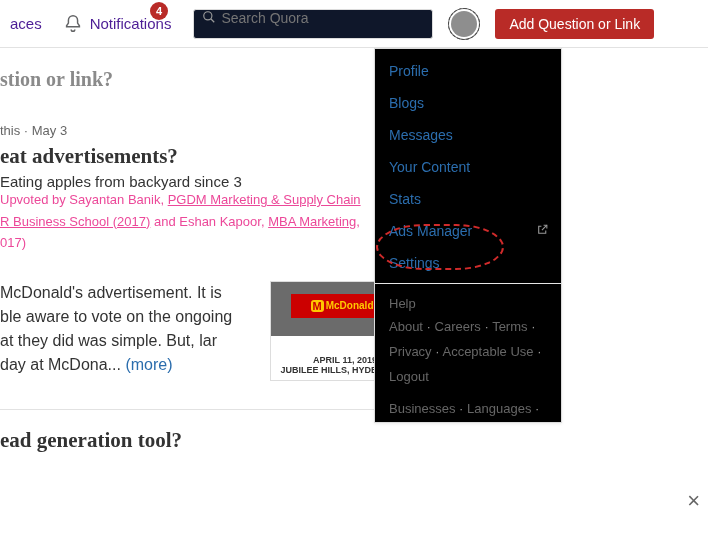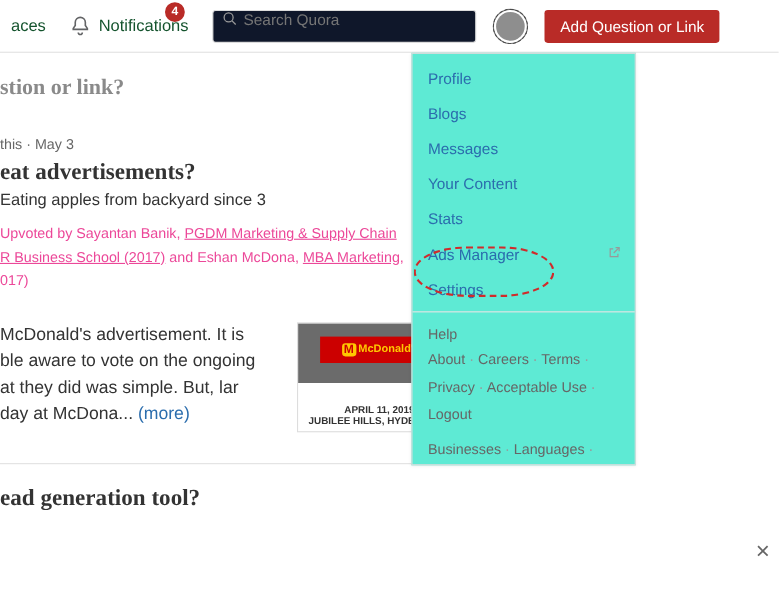--- a/index.html
+++ b/index.html
@@ -1,45 +1,45 @@
 <!DOCTYPE html>
 <html><head>
 <meta charset="utf-8">
 <style>
   * { box-sizing: border-box; margin: 0; padding: 0; }
   body { font-family: -apple-system, BlinkMacSystemFont, "Segoe UI", Helvetica, Arial, sans-serif; background: #fff; color: #333; overflow: hidden; width: 708px; height: 547px; position: relative; }
   .header { height: 48px; border-bottom: 1px solid #e2e2e2; display: flex; align-items: center; padding: 0 0 0 0; position: relative; z-index: 5; background: #fff; }
-  .nav-item { display: flex; align-items: center; height: 36px; padding: 0 10px; font-size: 15px; color: #14532d; position: relative; }
+  .nav-item { display: flex; align-items: center; height: 36px; padding: 0 10px; font-size: 15px; color: #4c1d95; position: relative; }
   .notif { display: flex; align-items: center; }
   .bell-icon { width: 22px; height: 22px; margin-right: 6px; position: relative; }
   .badge { position: absolute; top: 2px; left: 150px; background: #b92b27; color: #fff; border-radius: 50%; width: 18px; height: 18px; font-size: 11px; display: flex; align-items: center; justify-content: center; font-weight: bold; }
   .search-box { display: flex; align-items: flex-start; height: 30px; border: 1px solid #dcdcdc; border-radius: 3px; padding: 0 8px; margin-left: 12px; min-width: 240px; background: #0f172a; }
   .search-box input { border: none; outline: none; font-size: 14px; color: #999; width: 100%; background: transparent; }
   .search-icon-svg { margin-right: 5px; }
   .avatar { width: 26px; height: 26px; border-radius: 50%; background: #8e8e8e; margin-left: 18px; box-shadow: 0 0 0 2px #fff, 0 0 0 3px #6f6f6f; position: relative; }
   .avatar::after { content:""; position:absolute; inset:-3px; border:1px dashed #4a4a4a; border-radius:50%; }
   .add-btn { margin-left: 18px; background: #b92b27; color: #fff; border: none; border-radius: 3px; padding: 7px 14px; font-size: 14px; font-weight: 500; cursor: pointer; }
   
-  .dropdown { position: absolute; top: 48px; left: 374px; width: 204px; background: #5eead4; border: 1px solid #dcdcdc; box-shadow: 0 1px 3px rgba(0,0,0,0.08); z-index: 20; padding-top: 6px; }
+  .dropdown { position: absolute; top: 48px; left: 374px; width: 188px; background: #000000; border: 1px solid #dcdcdc; box-shadow: 0 1px 3px rgba(0,0,0,0.08); z-index: 20; padding-top: 6px; }
   .drop-item { display: block; padding: 8px 14px; font-size: 14px; color: #2b6dad; cursor: pointer; position: relative; }
   .drop-ext { position: absolute; right: 12px; top: 8px; color: #999; }
   .drop-sep { border-top: 1px solid #e6e6e6; margin: 4px 0 0 0; padding-top: 6px; }
   .drop-help { padding: 6px 14px 4px; font-size: 13px; color: #666; }
   .drop-small { padding: 2px 14px; font-size: 13px; color: #666; line-height: 1.6; }
   .drop-small a { color: #666; }
   .dot::after { content: " · "; color: #999; }
   
   .highlight { position:absolute; left:376px; top:224px; width:128px; height:46px; border:2px dashed #d02b2b; border-radius:60%/80%; z-index:30; pointer-events:none; }
   
   .feed { position: absolute; top: 48px; left: -200px; width: 620px; padding: 20px 0 0 200px; z-index: 1; }
   .prompt { font-family: Georgia, "Times New Roman", serif; font-size: 20px; font-weight: bold; color: #8a8a8a; margin-bottom: 32px; }
   .meta-line { font-size: 13px; color: #666; margin-bottom: 6px; }
   .q-title { font-family: Georgia, "Times New Roman", serif; font-size: 21px; font-weight: bold; color: #333; margin-bottom: 4px; }
   .q-url { font-size: 14px; color: #999; margin-bottom: 10px; }
-  .bio { font-size: 15px; color: #333; margin-bottom: 12px; }
+  .bio { font-size: 15px; color: #333; margin-bottom: 0; }
   .upvoted { font-size: 13px; color: #ec4899; margin-bottom: 2px; line-height:1.5; }
   .upvoted .u { text-decoration: underline; }
   .answer { display:flex; gap: 24px; margin-top: 28px; }
   .answer-text { font-size: 16px; color: #333; line-height: 1.5; }
   .more { color: #2b6dad; cursor:pointer; }
   .thumb { width: 150px; height: 100px; background: linear-gradient(#6b6b6b 0 55%, #fff 55% 100%); border:1px solid #ddd; position:relative; flex-shrink:0; }
   .thumb .m-banner{position:absolute;top:12px;left:20px;width:110px;height:24px;background:#c00;display:flex;align-items:center;justify-content:center;font-size:10px;font-weight:bold;color:#ffc800;}
   .thumb .caption{position:absolute;bottom:4px;left:0;right:0;text-align:center;font-size:9px;font-weight:bold;color:#333;line-height:1.1;}
   .sep { height: 1px; background: #e2e2e2; margin: 28px 0 18px; }
   .close-x { position: absolute; right: 8px; top: 488px; font-size: 22px; color: #666; z-index: 2; cursor:pointer;}
@@ -111,21 +111,21 @@
 
 <div class="feed">
   <div class="prompt">stion or link?</div>
   <div class="meta-line">this · May 3</div>
   <div class="q-title">eat advertisements?</div>
   <div class="bio">Eating apples from backyard since 3</div>
   <div class="upvoted">
     <span>Upvoted by Sayantan Banik, </span><span class="u">PGDM Marketing &amp; Supply Chain</span>
   </div>
   <div class="upvoted">
-    <span class="u">R Business School (2017)</span><span> and Eshan McDona, </span><span class="u">MBA Marketing,</span>
+    <span class="u">R Business School (2017)</span><span> and Eshan Kapoor, </span><span class="u">MBA Marketing,</span>
   </div>
   <div class="upvoted">017)</div>
   <div class="answer">
     <div class="answer-text">
       <span>McDonald's advertisement. It is ble aware to vote on the ongoing at they did was simple. But, lar day at McDona... </span><span class="more">(more)</span>
     </div>
     <div class="thumb">
       <div class="m-banner">
         <span style="background:#ffc800;color:#c00;border-radius:3px;padding:0 2px;margin-right:2px;font-size:11px;">M</span>
         <span>McDonald's</span>

